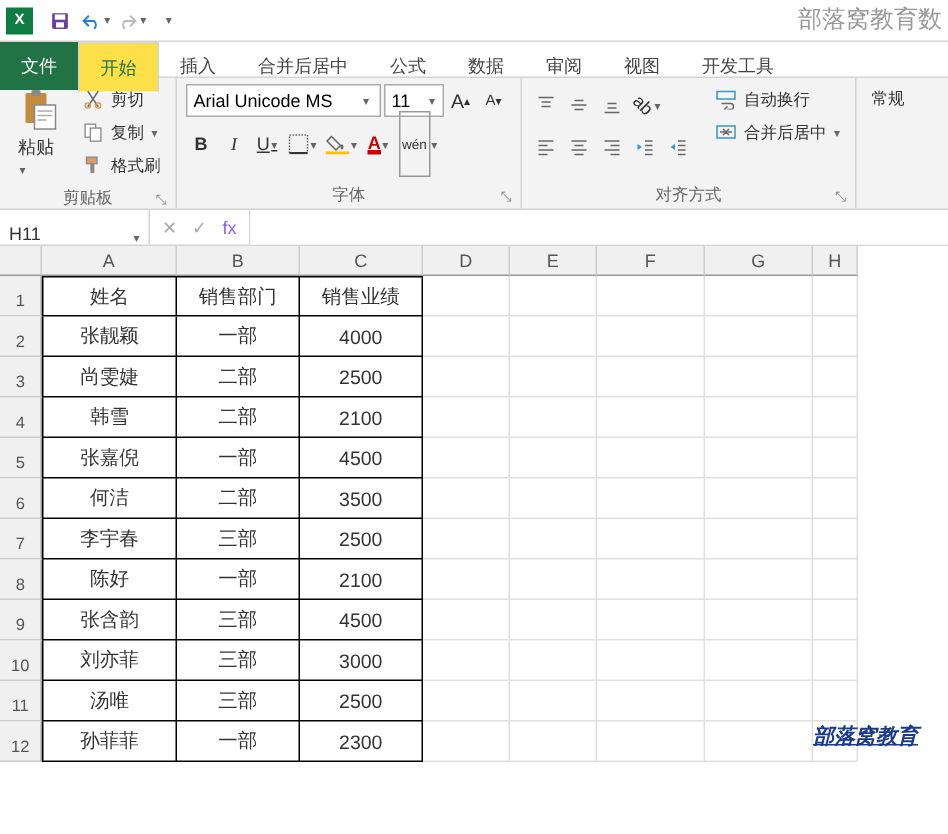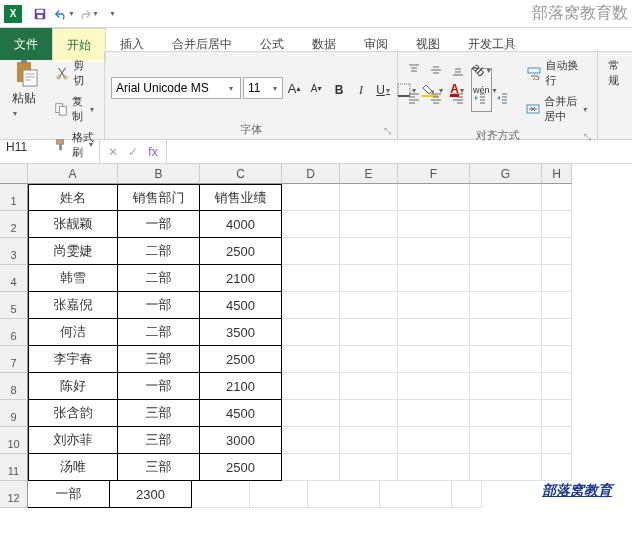--- a/index.html
+++ b/index.html
@@ -8,21 +8,21 @@
 
 .titlebar { height: 28px; background: #fff; display: flex; align-items: center; padding: 0 4px; border-bottom: 1px solid #d4d4d4; }
 .excel-icon { width: 18px; height: 18px; background: #107c41; color: #fff; display: flex; align-items: center; justify-content: center; font-size: 10px; font-weight: bold; margin-right: 6px; }
 .qat-btn { width: 22px; height: 22px; display: flex; align-items: center; justify-content: center; cursor: pointer; margin: 0 1px; }
 .title-text { margin-left: auto; color: #999; font-size: 16px; }
 
 
 .ribbon-tabs { height: 24px; background: #fff; display: flex; align-items: stretch; border-bottom: 1px solid #d4d4d4; }
 .tab { padding: 16px 14px; display: flex; align-items: center; cursor: pointer; font-size: 12px; color: #444; }
 .tab.file { background: #217346; color: #fff; }
-.tab.active { background: #fef9c3; color: #217346; border-top: 1px solid #d4d4d4; border-left: 1px solid #d4d4d4; border-right: 1px solid #d4d4d4; border-bottom: 1px solid #fff; margin-bottom: -1px; }
+.tab.active { background: #fde047; color: #217346; border-top: 1px solid #d4d4d4; border-left: 1px solid #d4d4d4; border-right: 1px solid #d4d4d4; border-bottom: 1px solid #fff; margin-bottom: -1px; }
 
 
 .ribbon { height: 88px; background: #f3f3f3; border-bottom: 1px solid #d4d4d4; display: flex; }
 .ribbon-group { border-right: 1px solid #d4d4d4; padding: 4px 6px 2px; display: flex; flex-direction: column; }
 .group-content { flex: 1; display: flex; align-items: flex-start; gap: 4px; }
 .group-label { text-align: center; font-size: 11px; color: #666; padding-top: 2px; position: relative; }
 .group-label .launcher { position: absolute; right: 0; bottom: 0; font-size: 9px; color: #888; cursor: pointer; }
 
 .big-btn { display: flex; flex-direction: column; justify-content: center; padding: 4px 6px; cursor: pointer; gap: 2px; }
 .big-icon { width: 28px; height: 28px; display: flex; align-items: center; justify-content: center; }
@@ -35,21 +35,21 @@
 .font-select { width: 130px; height: 22px; border: 1px solid #aaa; background: #fff; font-size: 12px; padding: 0 4px; }
 .size-select { width: 40px; height: 22px; border: 1px solid #aaa; background: #fff; font-size: 12px; padding: 0 4px; }
 .font-sz-btn { width: 18px; height: 18px; border: 1px solid transparent; cursor: pointer; display: flex; align-items: center; justify-content: center; font-size: 11px; }
 
 .toolbar-row { display: flex; gap: 2px; align-items: center; margin-top: 4px; }
 .tool-btn { min-width: 20px; height: 20px; display: flex; align-items: center; justify-content: center; cursor: pointer; padding: 0 2px; font-size: 12px; }
 .dd { font-size: 8px; color: #666; margin-left: 1px; }
 
 
 .formula-bar { height: 24px; border-bottom: 1px solid #d4d4d4; display: flex; align-items: stretch; }
-.name-box { width: 100px; border-right: 1px solid #d4d4d4; display: flex; align-items: flex-start; padding: 0 6px; font-size: 12px; }
+.name-box { width: 100px; border-right: 1px solid #d4d4d4; display: flex; align-items: flex-end; padding: 0 6px; font-size: 12px; }
 .name-box .dd { margin-left: auto; }
 .fx-btns { display: flex; align-items: center; gap: 2px; padding: 0 4px; border-right: 1px solid #d4d4d4; }
 .fx-btn { width: 18px; height: 18px; display: flex; align-items: center; justify-content: center; color: #aaa; cursor: pointer; }
 .formula-input { flex: 1; border: none; padding: 0 6px; font-size: 12px; outline: none; }
 
 
 .sheet { position: relative; }
 .col-headers { display: flex; height: 20px; }
 .corner { width: 28px; border-right: 1px solid #ccc; border-bottom: 1px solid #999; background: #f0f0f0; }
 .col-h { border-right: 1px solid #ccc; border-bottom: 1px solid #999; background: #f0f0f0; display: flex; align-items: center; justify-content: center; font-size: 12px; color: #555; }
@@ -155,21 +155,21 @@
               </svg>
           </span>
           <span>格式刷</span>
         </div>
       </div>
     </div>
     <div class="group-label"><span>剪贴板</span><span class="launcher">⤡</span></div>
   </div>
 
   <div class="ribbon-group" style="min-width:230px;">
-    <div class="group-content" style="flex-direction:row; gap:4px; align-items:stretch;">
+    <div class="group-content" style="flex-direction:column; gap:4px; align-items:stretch;">
       <div class="font-row">
         <input class="font-select" value="Arial Unicode MS" style="">
         <span class="dd" style="margin-left:-16px;margin-right:6px;">▾</span>
         <input class="size-select" value="11" style="">
         <span class="dd" style="margin-left:-14px;margin-right:4px;">▾</span>
         <div class="font-sz-btn">
             <span style="font-size:13px">A</span>
             <span style="font-size:8px">▴</span>
           </div>
         <div class="font-sz-btn">
@@ -463,20 +463,21 @@
         <div class="cell col-B b-b b-r">三部</div>
         <div class="cell col-C b-b b-r">2500</div>
         <div class="cell col-D"></div>
         <div class="cell col-E"></div>
         <div class="cell col-F"></div>
         <div class="cell col-G"></div>
         <div class="cell col-H"></div>
       </div>
       <div class="row">
         <div class="row-h">12</div>
+        <div class="cell col-A b-b b-r b-l">孙菲菲</div>
         <div class="cell col-B b-b b-r">一部</div>
         <div class="cell col-C b-b b-r">2300</div>
         <div class="cell col-D"></div>
         <div class="cell col-E"></div>
         <div class="cell col-F"></div>
         <div class="cell col-G"></div>
         <div class="cell col-H"></div>
       </div>
     </div>
   <div class="watermark">部落窝教育</div>

